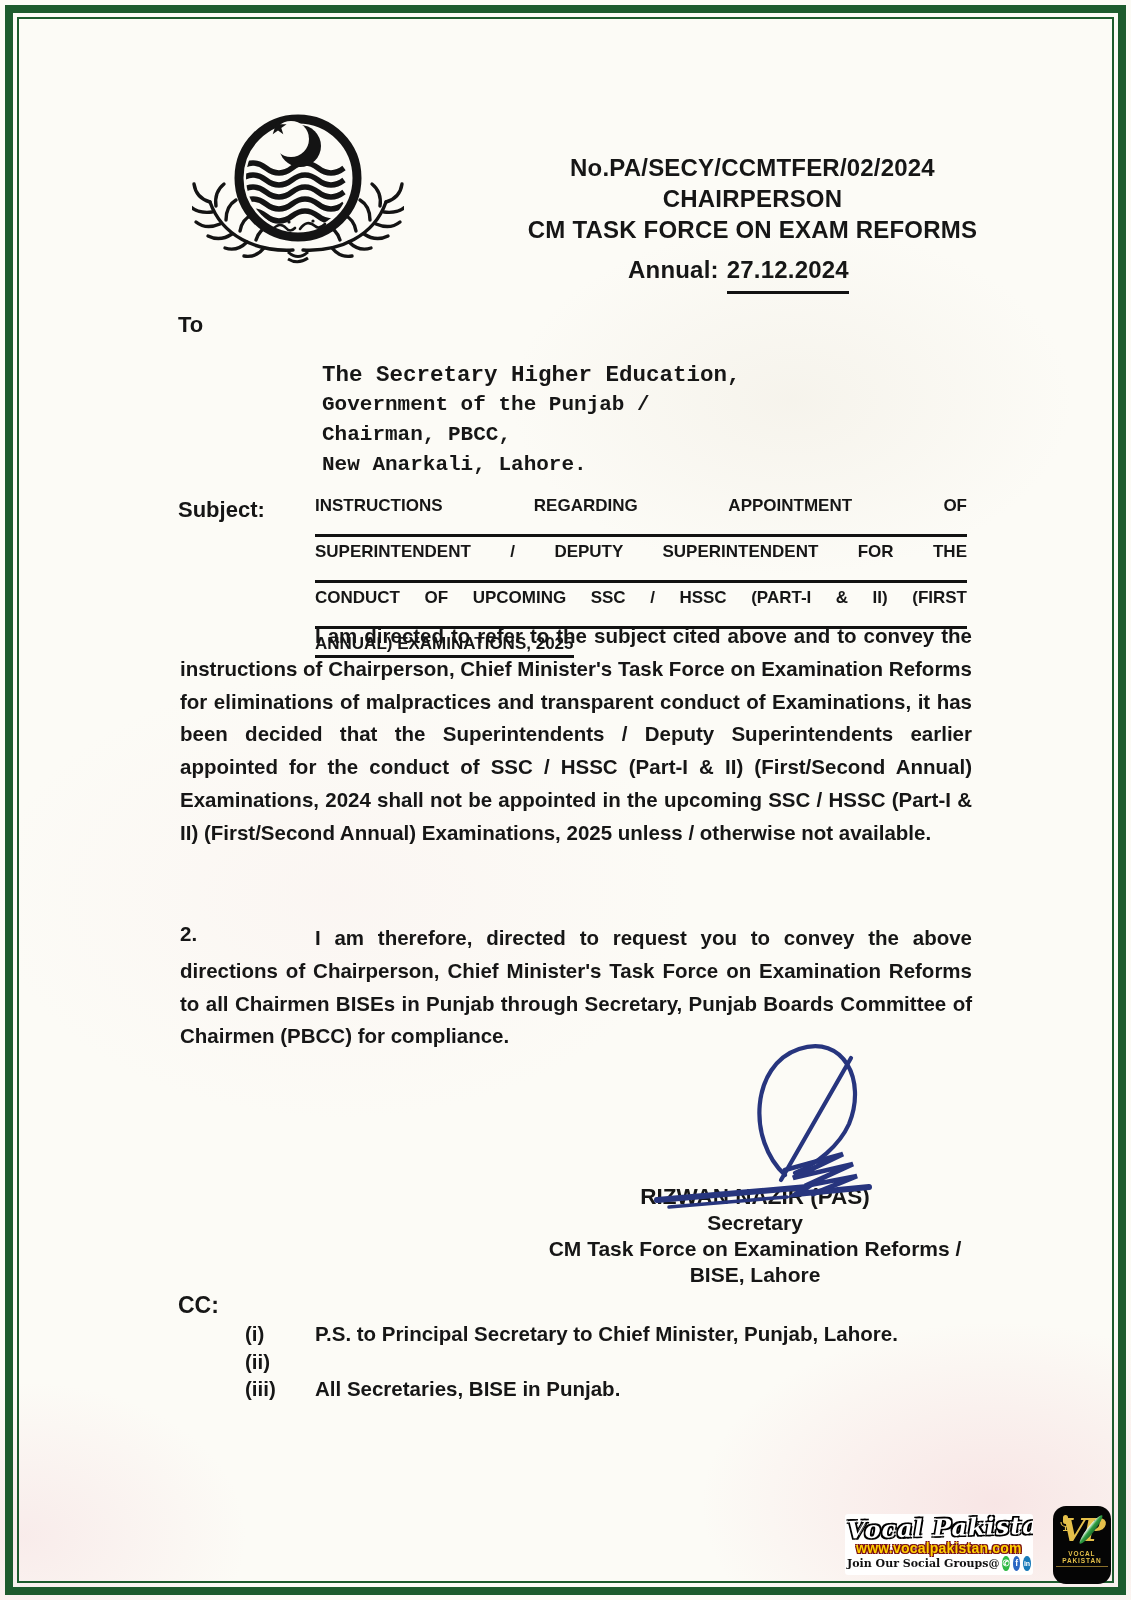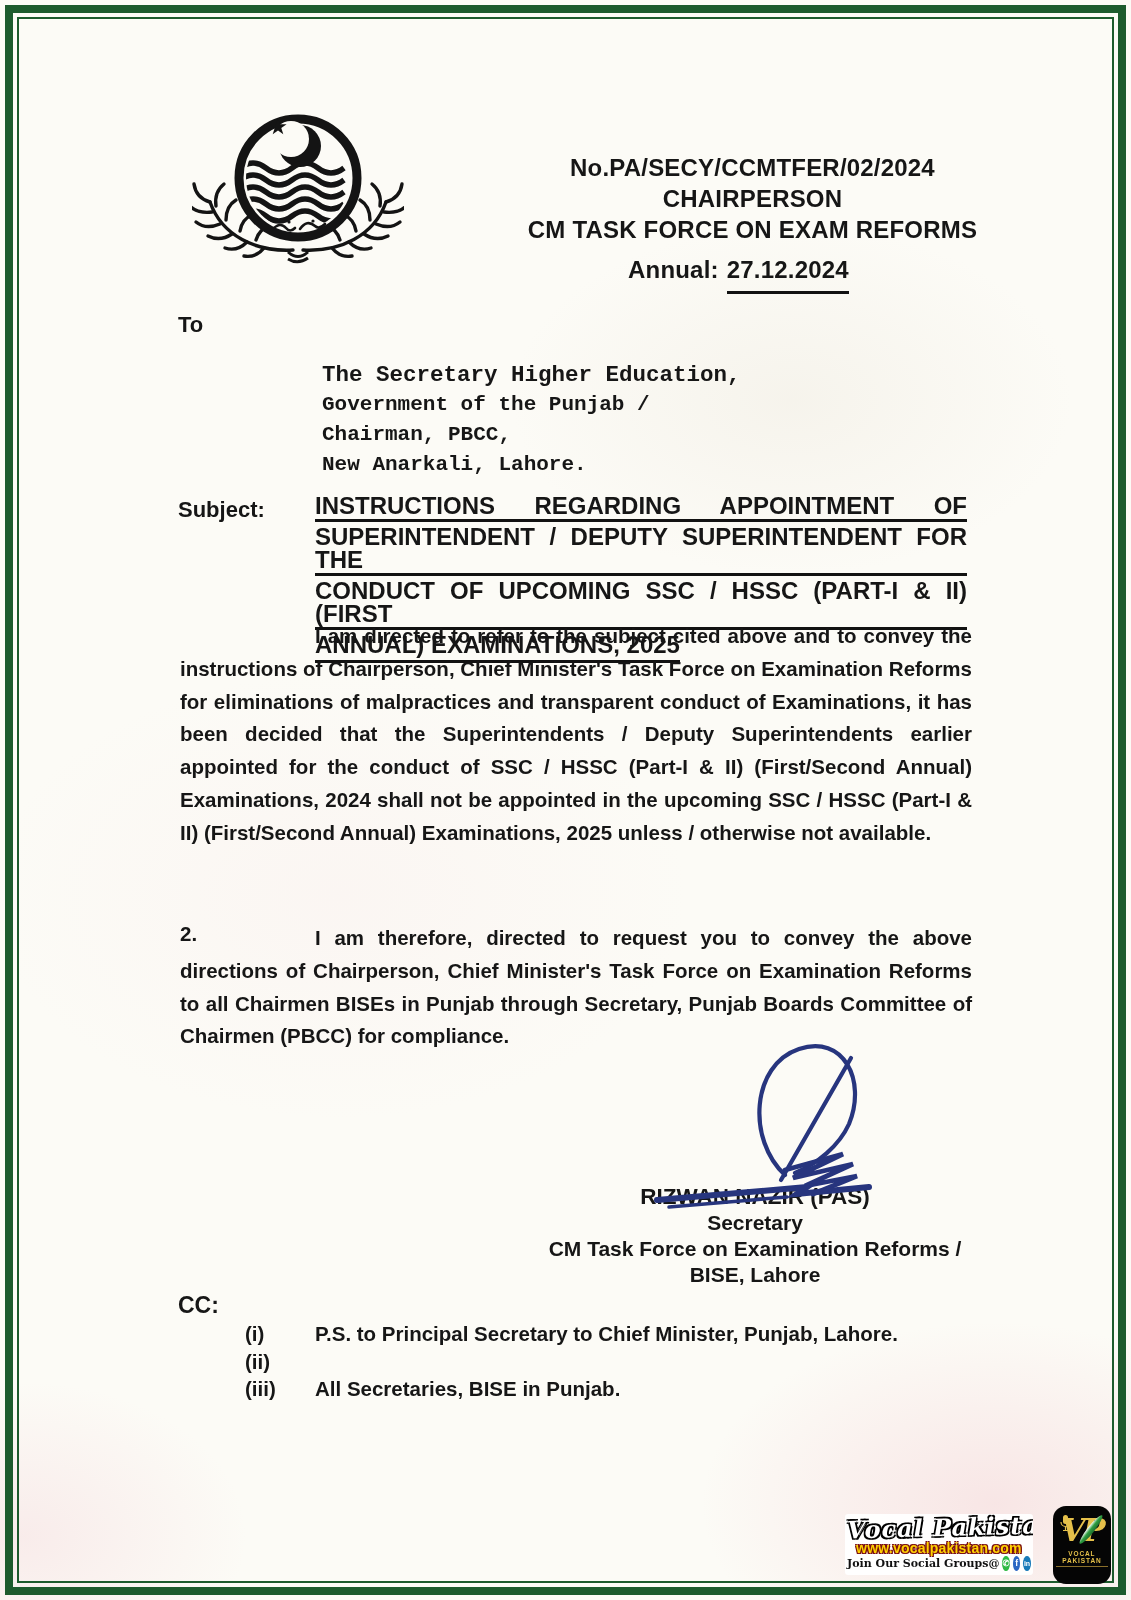--- a/index.html
+++ b/index.html
@@ -31,23 +31,23 @@
   .dated .date-value { border-bottom:3px solid #121212; padding-bottom:8px; margin-left:8px; }
 
   .to-label { left:178px; top:284px; font-size:22px; font-weight:bold;margin-top:28px; }
 
   .recipient { left:322px; top:360px; font-size:21px; font-weight:bold; line-height:30px;font-family:Liberation Mono, monospace; }
   .recipient .r-first { font-size:22.5px; }
 
   .subject-label { left:178px; top:497px; font-size:22px; font-weight:bold; }
   .subject-block { left:315px; top:494px; width:652px; }
   .subject-line {
-    font-size:24px; font-weight:bold; line-height:23px;
+    font-size:17px; font-weight:bold; line-height:23px;
     text-align:justify; text-align-last:justify;
-    border-bottom:3px solid #121212; padding-bottom:2px; margin-bottom:3px;
+    border-bottom:3px solid #121212; padding-bottom:17px; margin-bottom:3px;
   }
   .subject-line.last { text-align-last:left; border-bottom:none; }
   .subject-line.last span { border-bottom:3px solid #121212; padding-bottom:2px; }
 
   .para { left:180px; width:792px; font-size:20.5px; font-weight:bold; line-height:32.8px; text-align:justify; }
   .para1 { top:620px; text-indent:135px; }
   .para2-num { left:180px; top:922px; font-size:20.5px; font-weight:bold; }
   .para2 { top:922px; text-indent:135px; }
 
   

